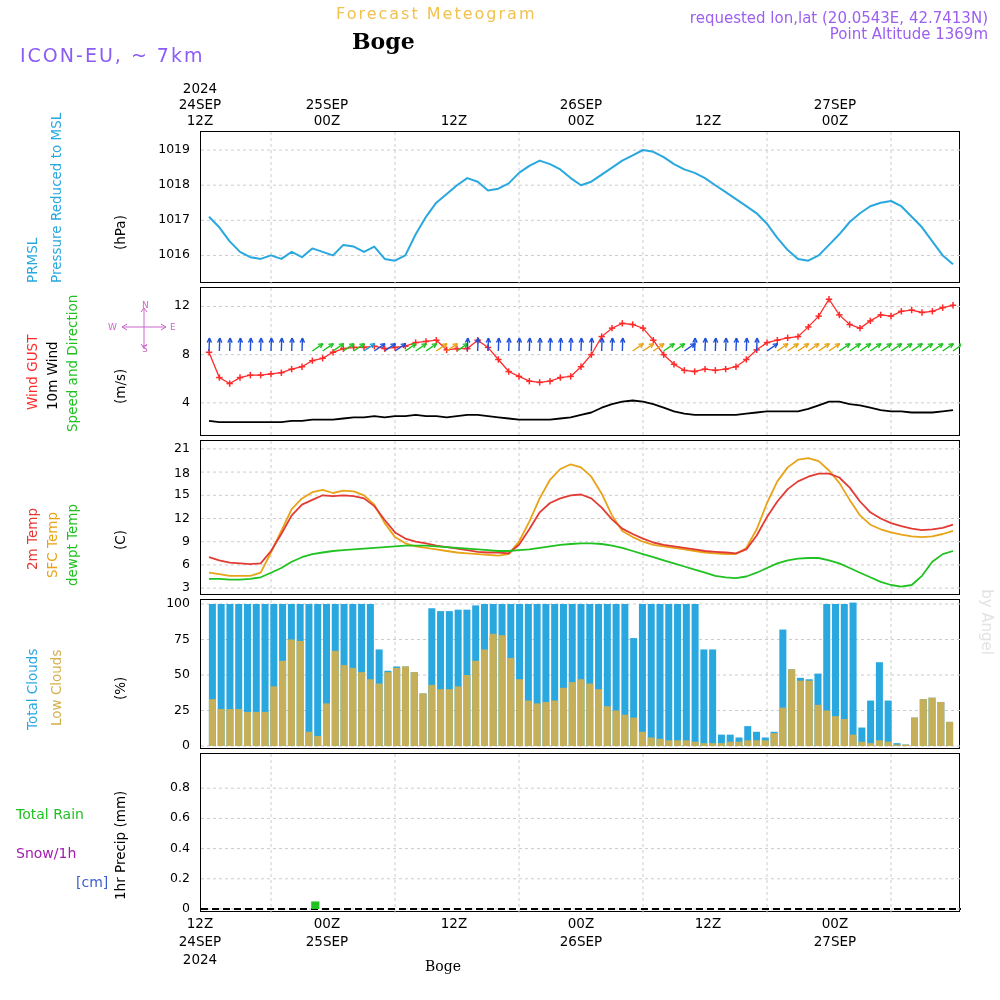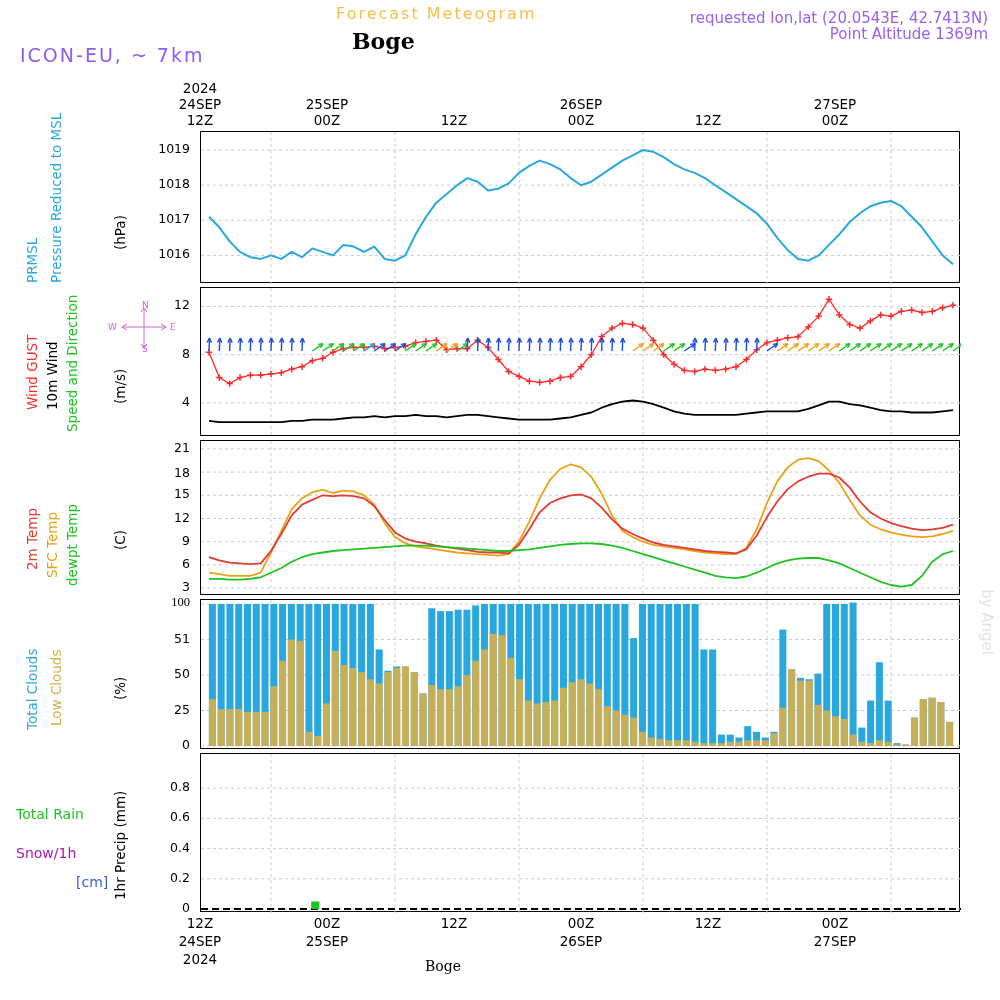--- a/index.html
+++ b/index.html
@@ -891,20 +891,20 @@
     <div class="tickl" style="left: 146px; top: 579.132px;">3</div>
     <div class="tickl" style="left: 146px; top: 555.921px;">6</div>
     <div class="tickl" style="left: 146px; top: 532.711px;">9</div>
     <div class="tickl" style="left: 146px; top: 509.5px;">12</div>
     <div class="tickl" style="left: 146px; top: 486.289px;">15</div>
     <div class="tickl" style="left: 146px; top: 465px;">18</div>
     <div class="tickl" style="left: 146px; top: 439.868px;">21</div>
     <div class="tickl" style="left: 146px; top: 737px;">0</div>
     <div class="tickl" style="left: 146px; top: 701.5px;">25</div>
     <div class="tickl" style="left: 146px; top: 666px;">50</div>
-    <div class="tickl" style="left: 146px; top: 630.5px;">51</div>
-    <div class="tickl" style="left: 146px; top: 595px; font-family: Liberation Serif, serif;">100</div>
+    <div class="tickl" style="left: 146px; top: 630.5px;">75</div>
+    <div class="tickl" style="left: 146px; top: 595px;">100</div>
     <div class="tickl" style="left: 146px; top: 900px;">0</div>
     <div class="tickl" style="left: 146px; top: 869.8px;">0.2</div>
     <div class="tickl" style="left: 146px; top: 839.6px;">0.4</div>
     <div class="tickl" style="left: 146px; top: 809.4px;">0.6</div>
     <div class="tickl" style="left: 146px; top: 779.2px;">0.8</div>
   </div>
 
 </body></html>

